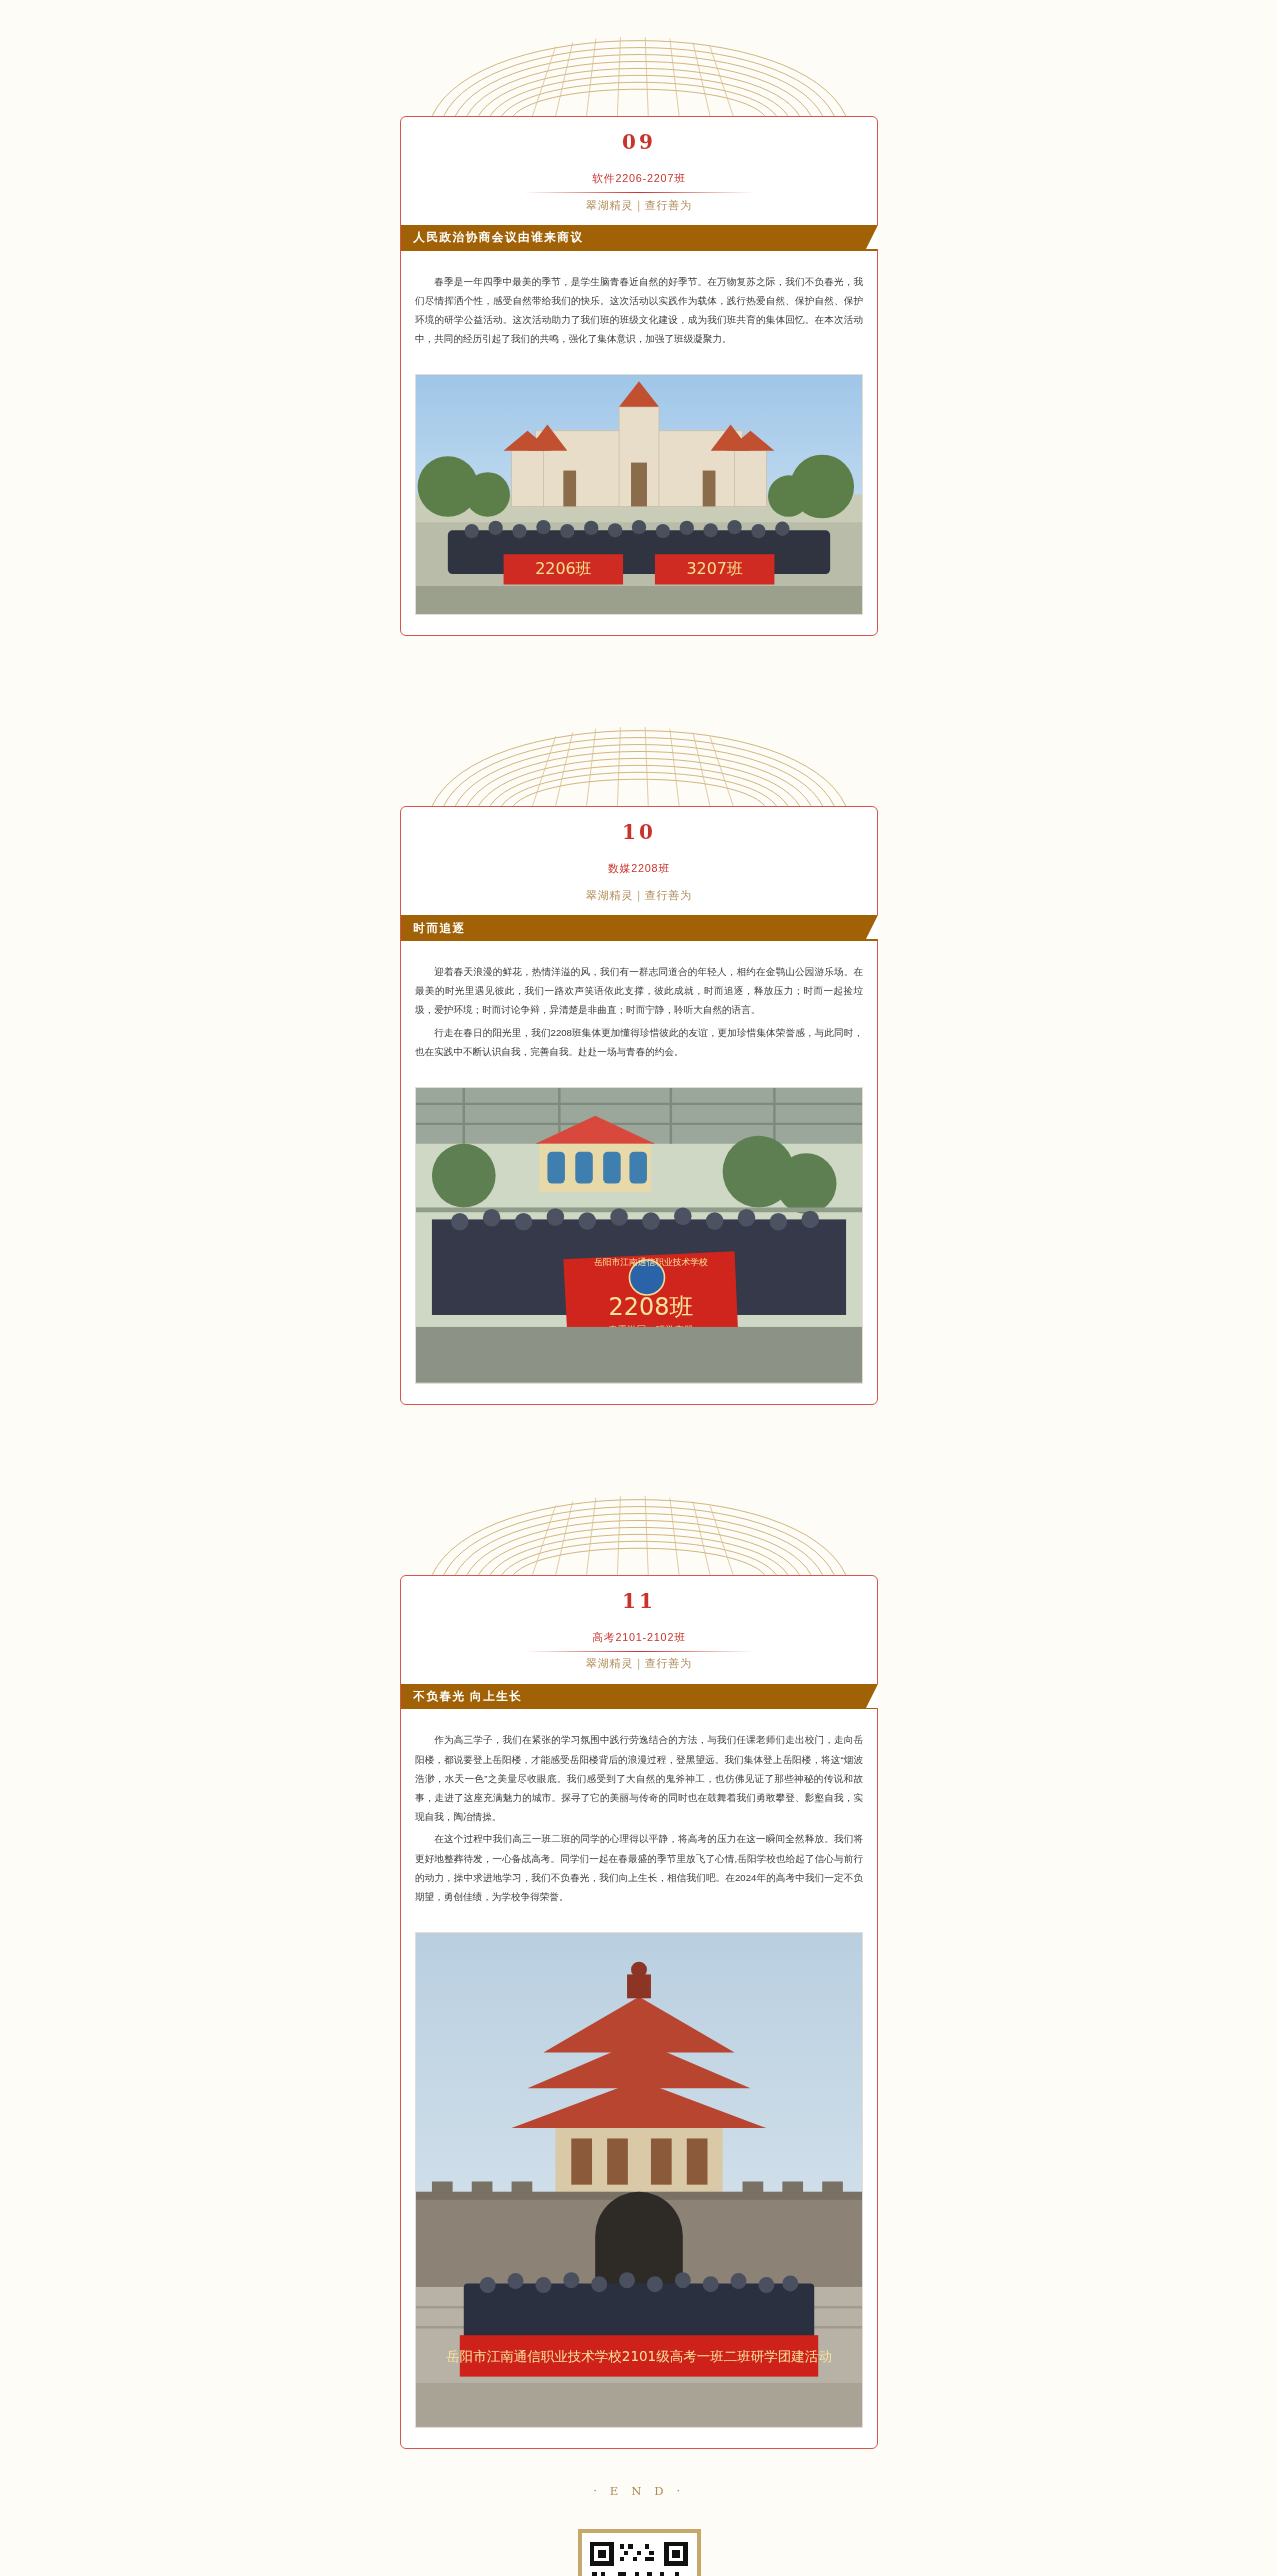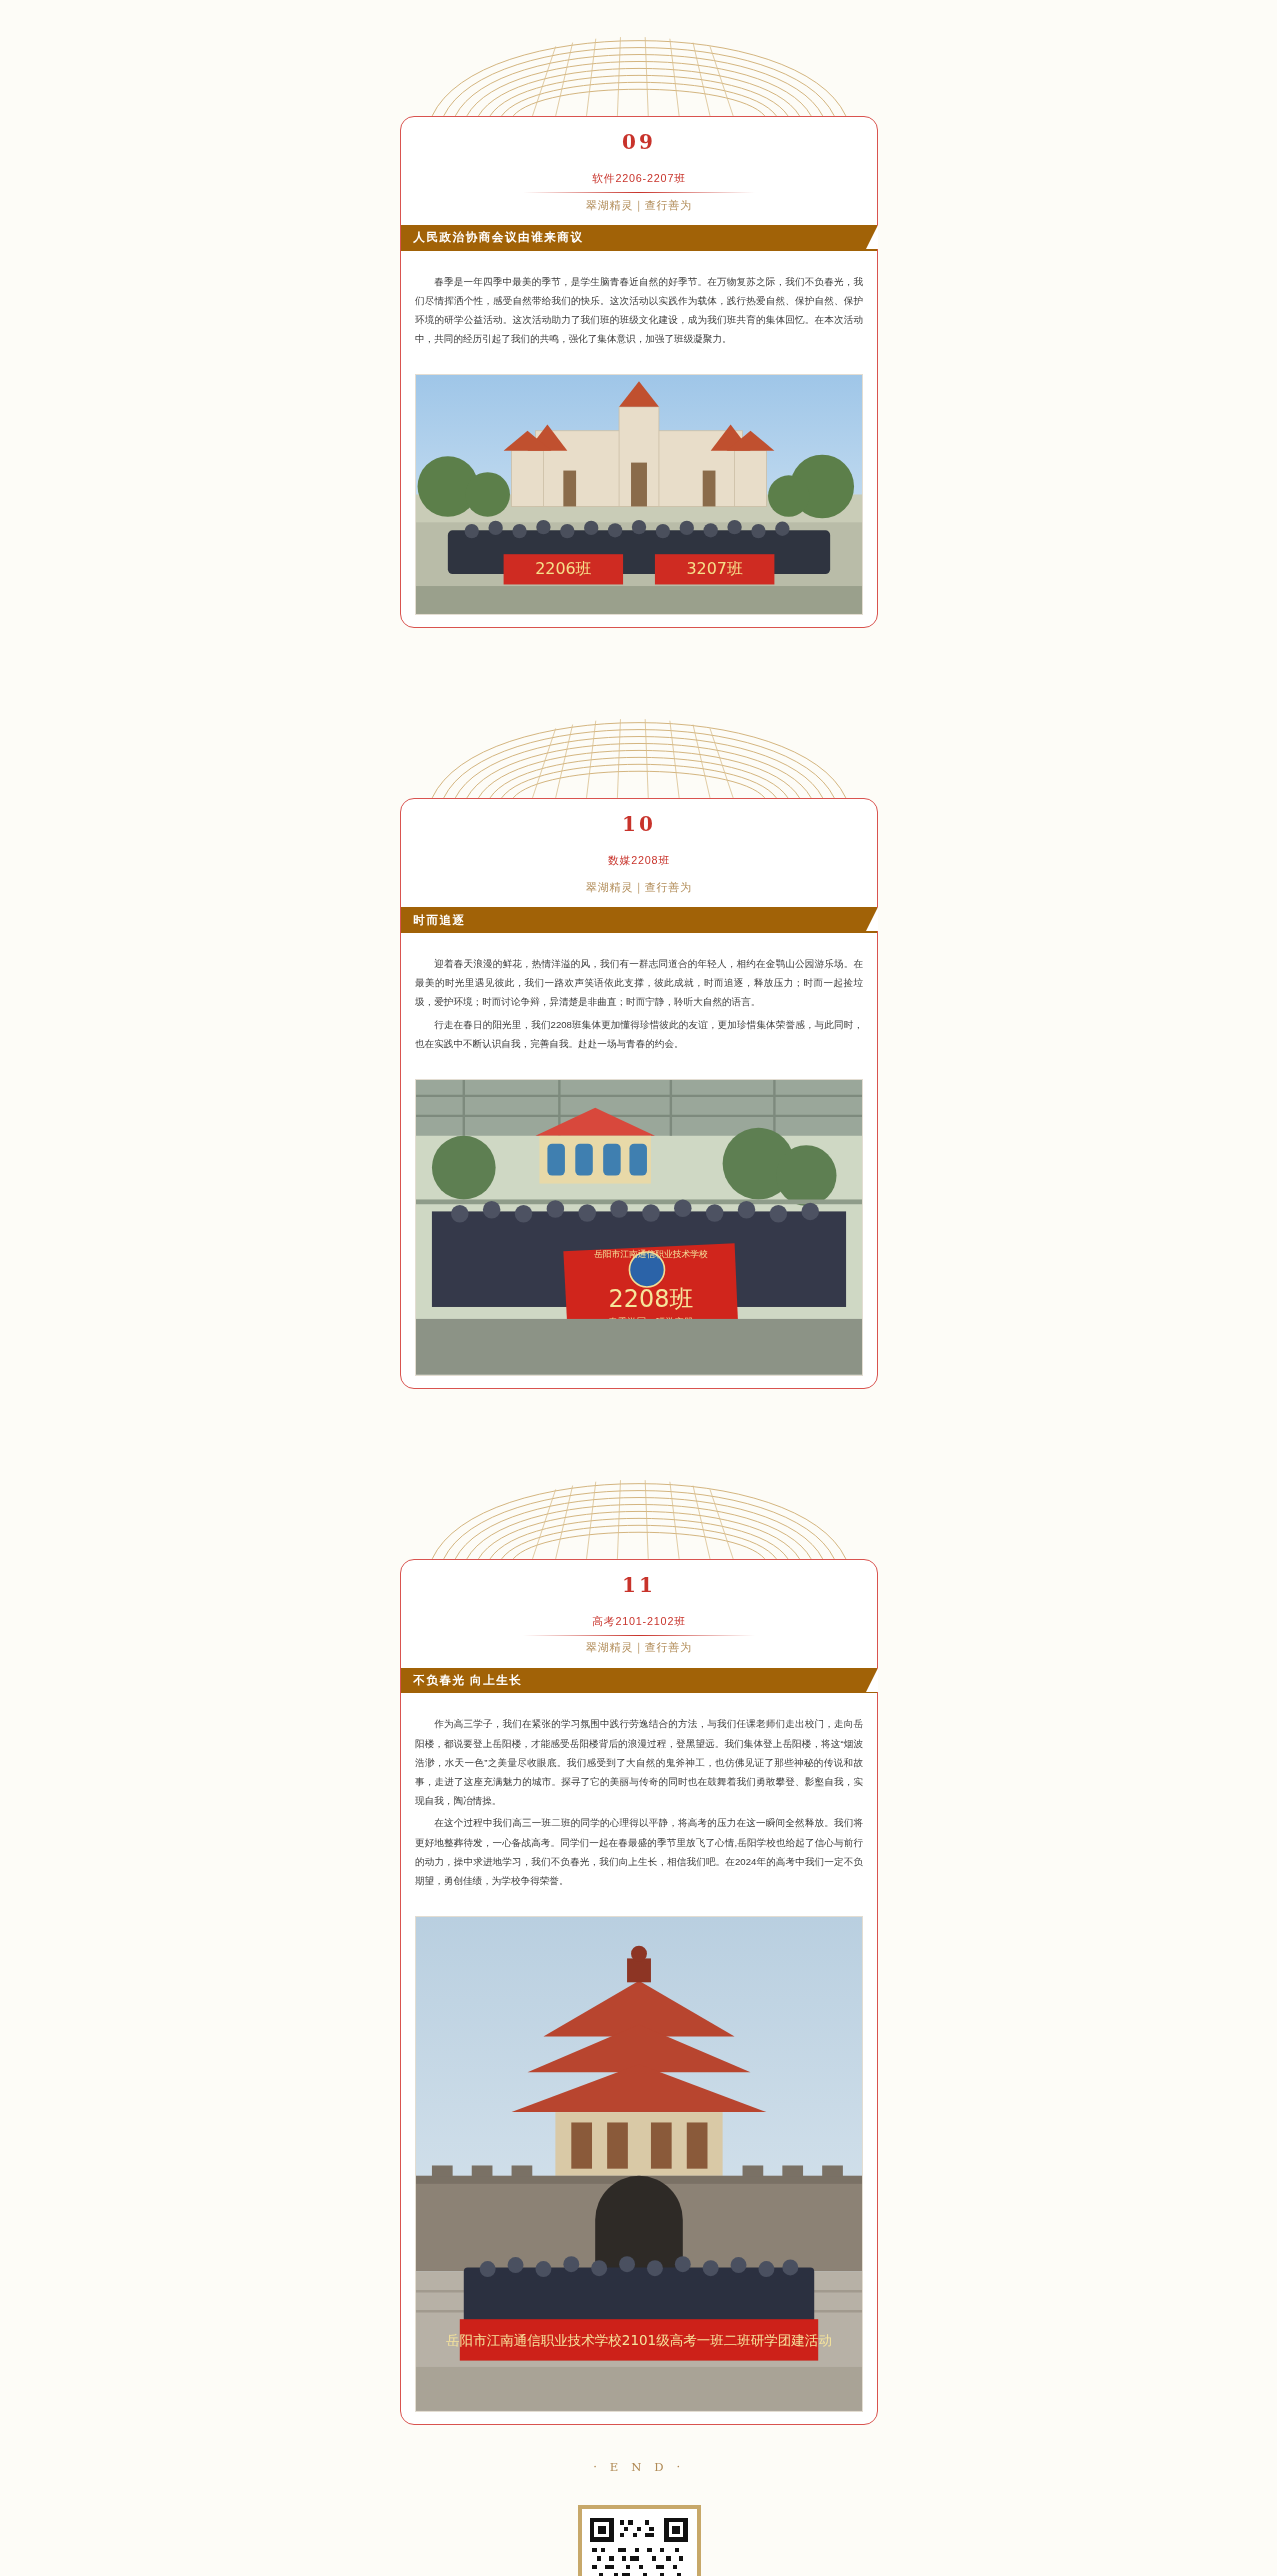--- a/index.html
+++ b/index.html
@@ -24,24 +24,24 @@
     position:relative;
     overflow:hidden;
   }
   .ornament svg{display:block;margin:0 auto;}
 
   
   .card{
     width:478px;
     margin:0 auto;
     border:0.8px solid #d9534f;
-    border-radius:14px;
+    border-radius:6px;
     background:#fff;
     box-sizing:border-box;
-    padding:14px 0 12px 0;
+    padding:14px 0 20px 0;
     position:relative;
   }
   .card-inner{padding:0 21.6px;}
 
   .card-num{
     text-align:center;
     font-size:20px;
     font-weight:bold;
     color:#c8332b;
     letter-spacing:3.1px;

